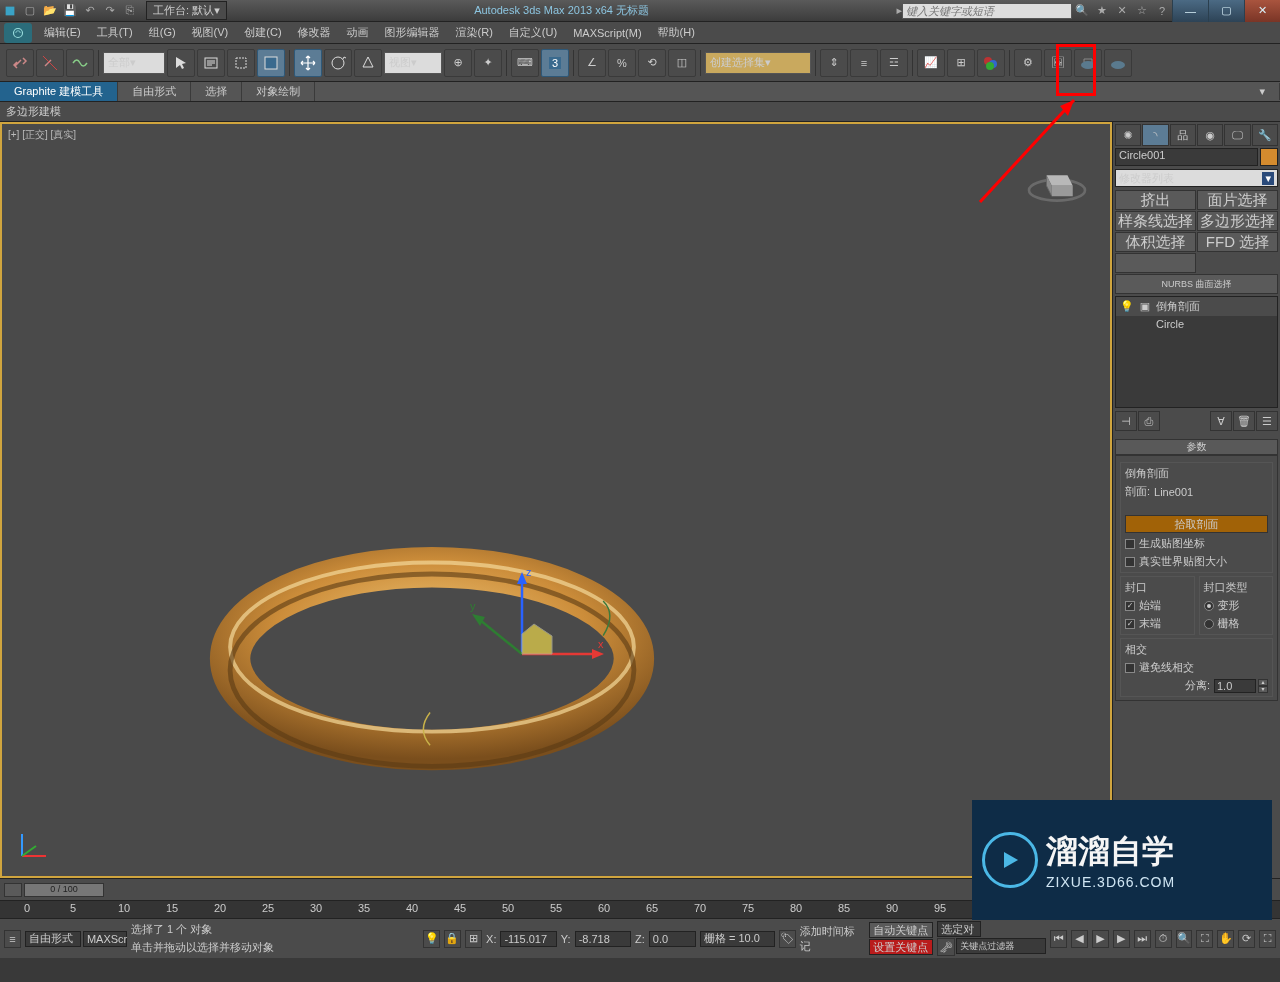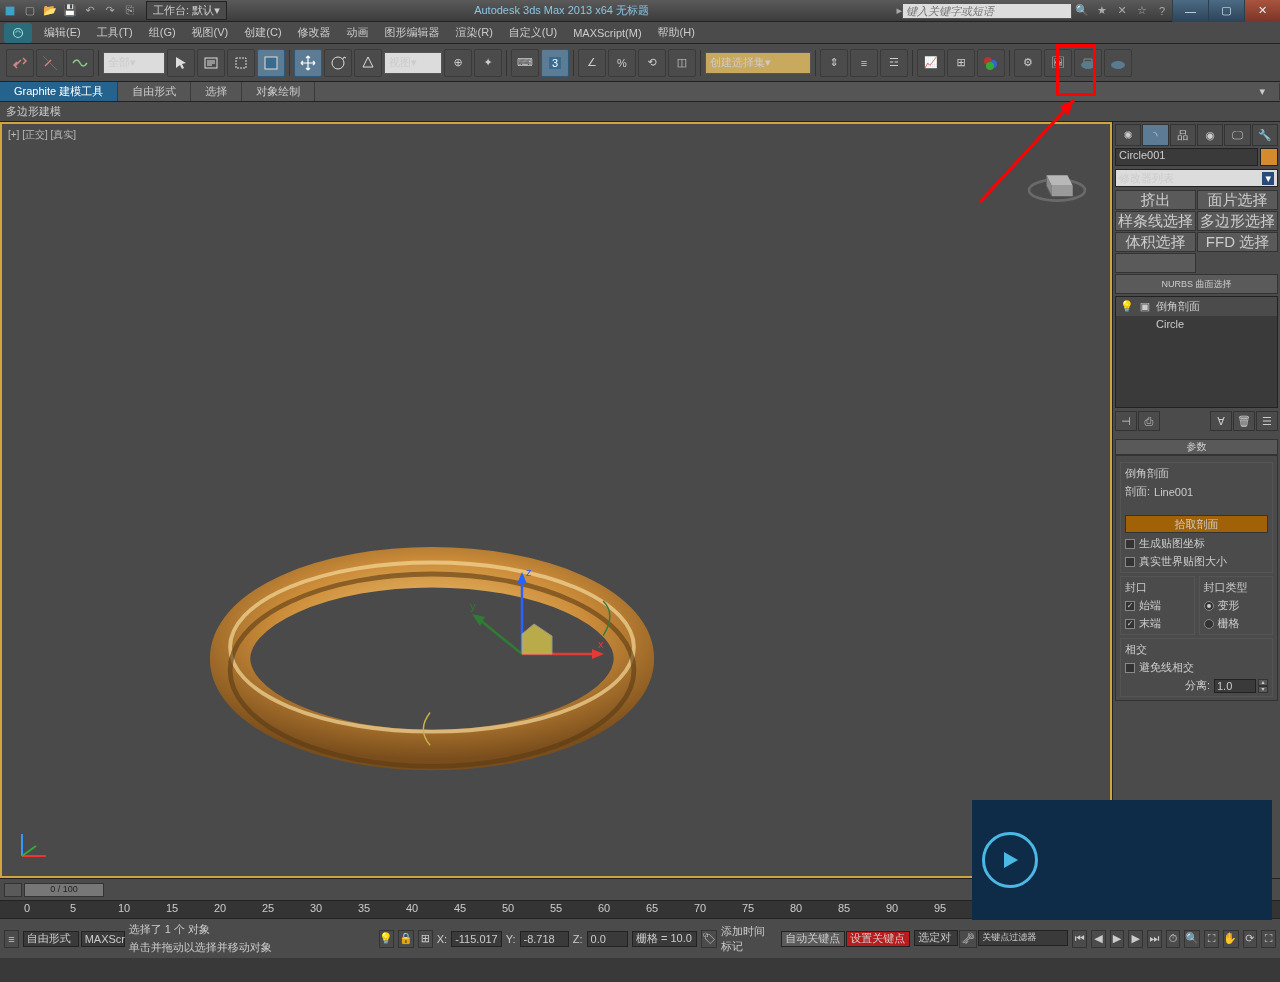--- a/index.html
+++ b/index.html
@@ -465,25 +465,25 @@
   <span>X:</span>
     <div class="coord" style="width:60px">-115.017</div>
   <span>Y:</span>
     <div class="coord" style="width:60px">-8.718</div>
   <span>Z:</span>
     <div class="coord" style="width:50px">0.0</div>
   <div class="coord" style="width:80px">栅格 = 10.0</div>
   <div class="sbtn">🏷</div>
   <span>添加时间标记</span>
   <div style="flex:1"></div>
-  <div style="display:flex;flex-direction:row;gap:1px">
+  <div style="display:flex;flex-direction:column;gap:1px">
     <div class="coord" style="background:#5a5a5a;width:64px;text-align:center">自动关键点</div>
     <div class="coord" style="background:#b91c1c;width:64px;text-align:left">设置关键点</div>
   </div>
-  <div style="display:flex;gap:1px">
+  <div style="display:flex;flex-direction:column;gap:1px">
     <div class="coord" style="width:44px">选定对</div>
     <div style="display:flex;gap:1px">
         <div class="sbtn">🗝</div>
         <div class="coord" style="width:90px;font-size:9px">关键点过滤器</div>
       </div>
   </div>
   <div class="sbtn">⏮</div>
   <div class="sbtn">◀</div>
   <div class="sbtn">▶</div>
   <div class="sbtn">▶</div>
@@ -495,19 +495,23 @@
   <div class="sbtn">⟳</div>
   <div class="sbtn">⛶</div>
 </div>
 
 <div class="watermark">
   <div class="wm-logo">
       <svg width="28" height="28" viewBox="0 0 28 28">
         <polygon points="8,6 22,14 8,22" fill="#4bb8e6"></polygon>
       </svg>
     </div>
+  <div class="wm-txt">
+      <div class="wm-zh">溜溜自学</div>
+      <div class="wm-en">ZIXUE.3D66.COM</div>
+    </div>
 </div>
 
 <div class="redbox" style="left:1056px;top:44px;width:40px;height:52px"></div>
 <svg class="redarrow" style="left:970px;top:92px" width="120" height="120">
   <line x1="10" y1="110" x2="104" y2="8" stroke="#f00" stroke-width="3"></line>
   <polygon points="104,8 90,14 98,24" fill="#f00"></polygon>
 </svg>
 
 </body></html>

